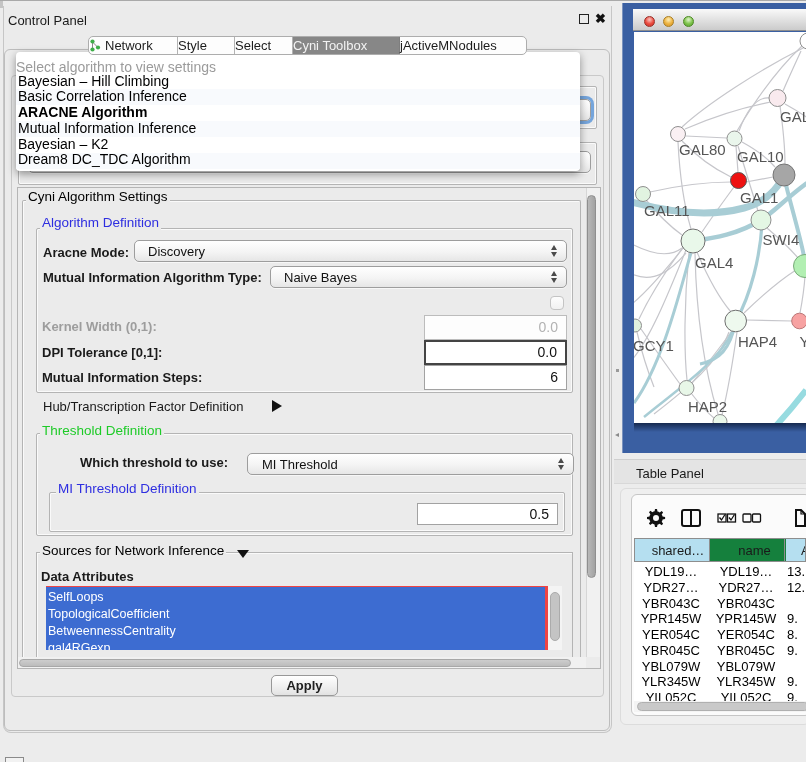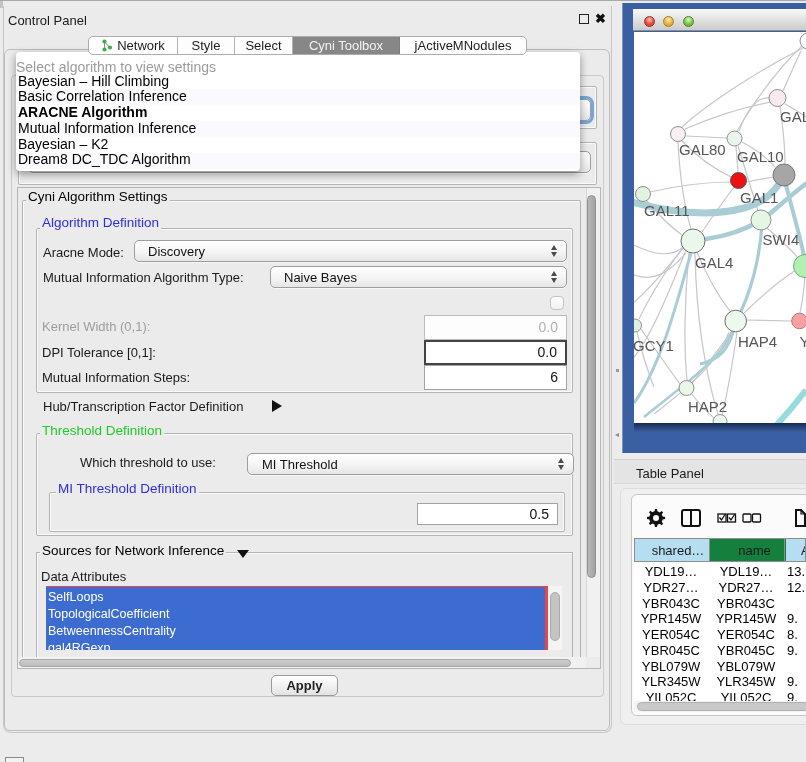--- a/index.html
+++ b/index.html
@@ -9,23 +9,23 @@
 .b{font-weight:bold}
 .etch{border:1px solid #b4b4b4;border-radius:2px;box-shadow:inset 0 0 0 1px rgba(255,255,255,.75)}
 .gtitle{position:absolute;background:#ebebeb;padding:0 2px;font-size:13.5px;line-height:14px;z-index:3}
 .combo{position:absolute;border:1px solid #9d9d9d;border-radius:5px;background:linear-gradient(#ffffff,#f4f4f4 55%,#e6e6e6);box-shadow:0 1px 0 rgba(255,255,255,.6);font-size:13px;height:22px}
 .combo .ct{position:absolute;left:13px;top:3px;color:#111}
 .arr{position:absolute;right:8px;top:4px;width:7px}
 .arr div{width:0;height:0;border-left:3.5px solid transparent;border-right:3.5px solid transparent}
 .arr .up{border-bottom:5px solid #4a4a4a;margin-bottom:2px}
 .arr .dn{border-top:5px solid #4a4a4a}
 .fld{position:absolute;background:#fff;border:1px solid #a2a2a2;font-size:14px;text-align:right;color:#111}
-.lbl{position:absolute;font-size:13px;font-weight:normal;color:#1a1a1a;white-space:nowrap}
+.lbl{position:absolute;font-size:13px;font-weight:bold;color:#1a1a1a;white-space:nowrap}
 .seg{position:absolute;display:flex;background:#fdfdfd;border:1px solid #adadad;border-radius:5px;overflow:hidden;font-size:13px;color:#1c1c1c;z-index:30}
-.seg>div{display:flex;align-items:center;justify-content:center;border-right:1px solid #b3b3b3;white-space:nowrap}
+.seg>div{display:flex;align-items:center;border-right:1px solid #b3b3b3;white-space:nowrap}
 .seg>div:last-child{border-right:none}
 .seg>div.sel{background:#878787;color:#f3f3f3;border-right-color:#7e7e7e}
 </style>
 </head>
 <body>
 <div id="root">
 
   <div class="abs" style="left:0;top:0;width:806px;height:1px;background:#a9a9a9"></div>
   <div class="abs" style="left:0;top:1px;width:3px;height:7px;background:#c4c4c4"></div>
 

